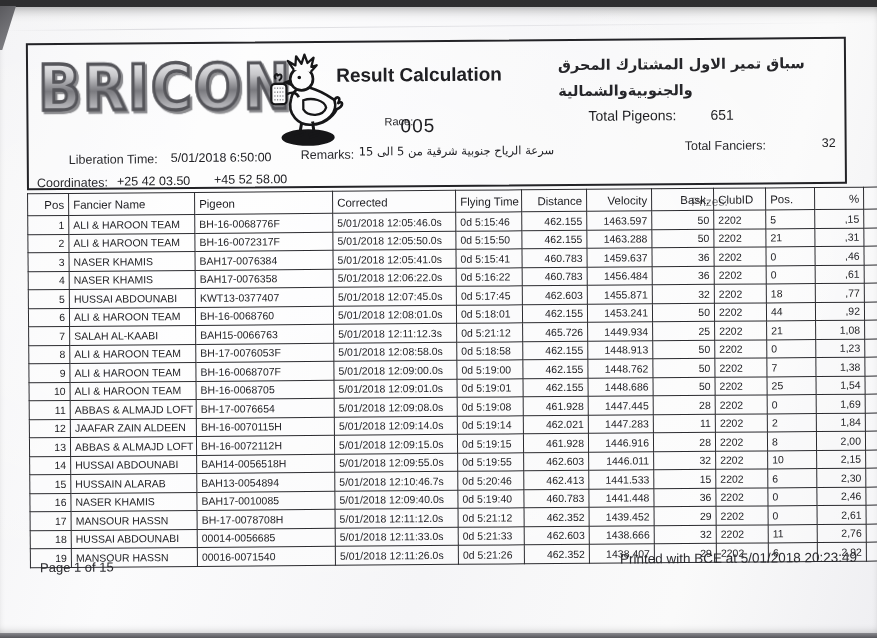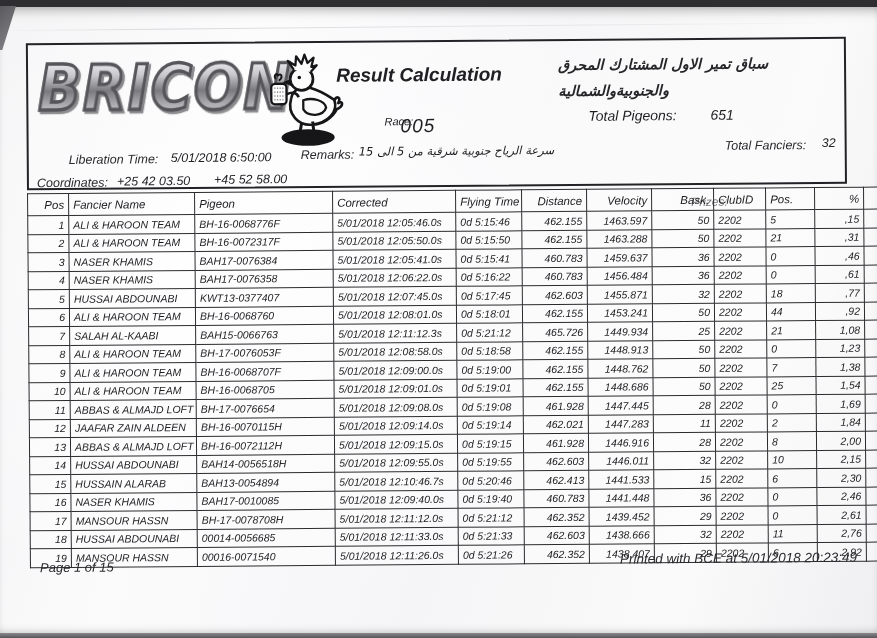--- a/index.html
+++ b/index.html
@@ -1,19 +1,19 @@
 <!DOCTYPE html>
 <html><head>
 <meta charset="utf-8">
 <style>
   html,body{margin:0;padding:0;}
   .scene{
     position:relative;width:877px;height:638px;overflow:hidden;
     background:linear-gradient(180deg,#2e2e30 0%,#3a3a3c 100%);
-    font-family:"Liberation Sans",sans-serif;color:#1e1e22;font-style:italic;
+    font-family:"Liberation Sans",sans-serif;color:#1e1e22;
   }
   .paper{
     position:absolute;left:0;right:0;top:7px;bottom:5px;
     background:
       radial-gradient(ellipse 900px 500px at 30% 40%, rgba(255,255,255,.65), rgba(255,255,255,0) 70%),
       linear-gradient(105deg,#f2f2f4 0%,#fbfbfc 25%,#f5f5f7 55%,#fafafa 80%,#efeff2 100%);
     box-shadow:inset 0 10px 14px -10px rgba(0,0,0,.45), inset 0 -6px 8px -6px rgba(0,0,0,.25);
   }
   .bottom-strip{position:absolute;left:0;right:0;bottom:0;height:5px;
     background:linear-gradient(180deg,#88888d,#55555a);}
@@ -112,21 +112,21 @@
       <div class="abs race-lbl" style="left:310px;top:73px;">Race:</div>
       <div class="abs race-val" style="left:372px;top:73px;">005</div>
 
       <div class="abs" style="left:560px;top:67px;font-size:14px;">Total Pigeons:</div>
       <div class="abs" style="left:682px;top:67px;font-size:14px;">651</div>
 
       <div class="abs lbl" style="left:8px;top:108px;padding-left:32px;">Liberation Time:</div>
       <div class="abs val" style="left:142px;top:107px;">5/01/2018 6:50:00</div>
       <div class="abs lbl" style="left:272px;top:105px;">Remarks:</div>
       <div class="abs ar" style="left:330px;top:102px;font-size:11.5px;">سرعة الرياح جنوبية شرقية من 5 الى 15</div>
-      <div class="abs lbl" style="left:656px;top:99px;margin-left:40px;">Total Fanciers:</div>
+      <div class="abs lbl" style="left:656px;top:99px;">Total Fanciers:</div>
       <div class="abs val" style="left:793px;top:97px;">32</div>
 
       <div class="abs lbl" style="left:8px;top:131px;">Coordinates:</div>
       <div class="abs val" style="left:88px;top:130px;">+25 42 03.50</div>
       <div class="abs val" style="left:185px;top:129px;">+45 52 58.00</div>
       <div class="abs" style="left:662px;top:126px;font-size:12px;margin-top:29px;">Prizes:</div>
     </div>
 
     <div class="results">
       <table>

